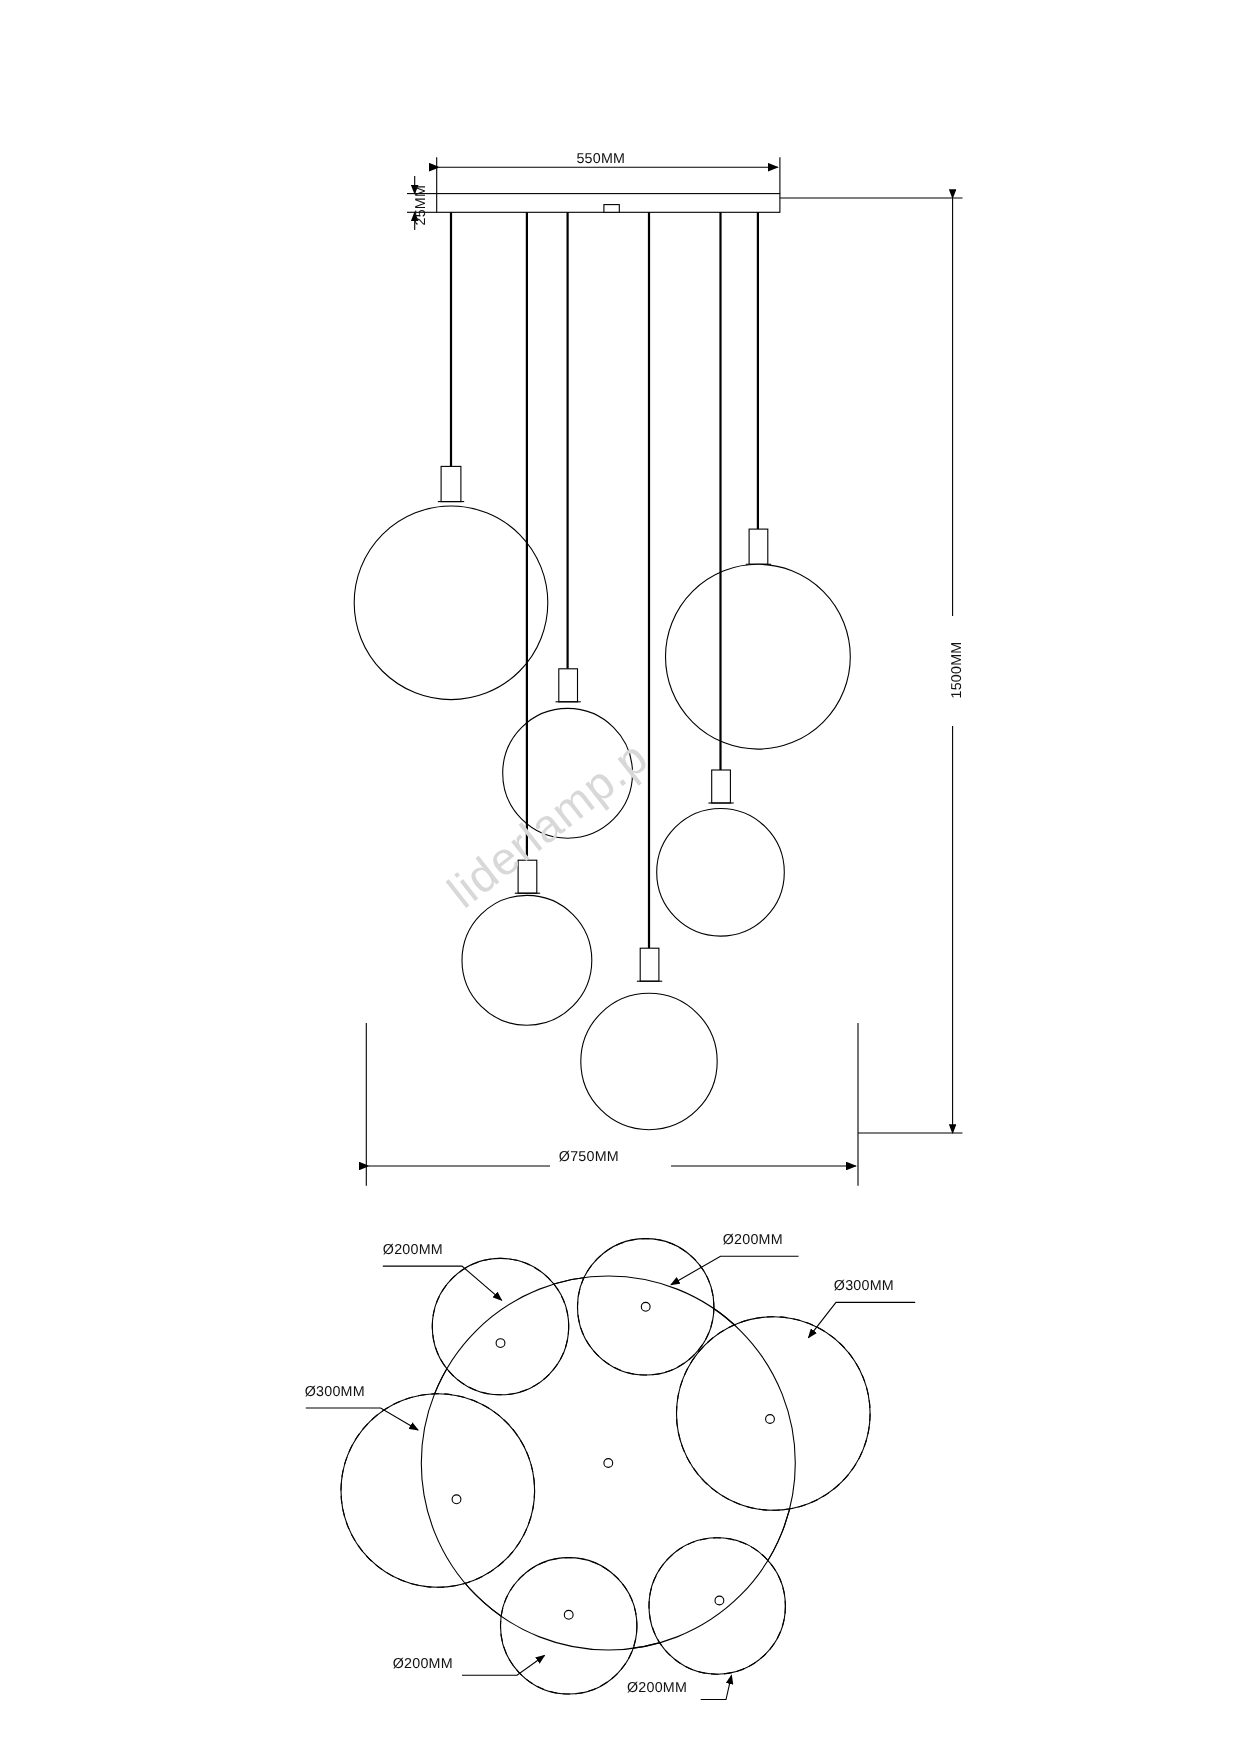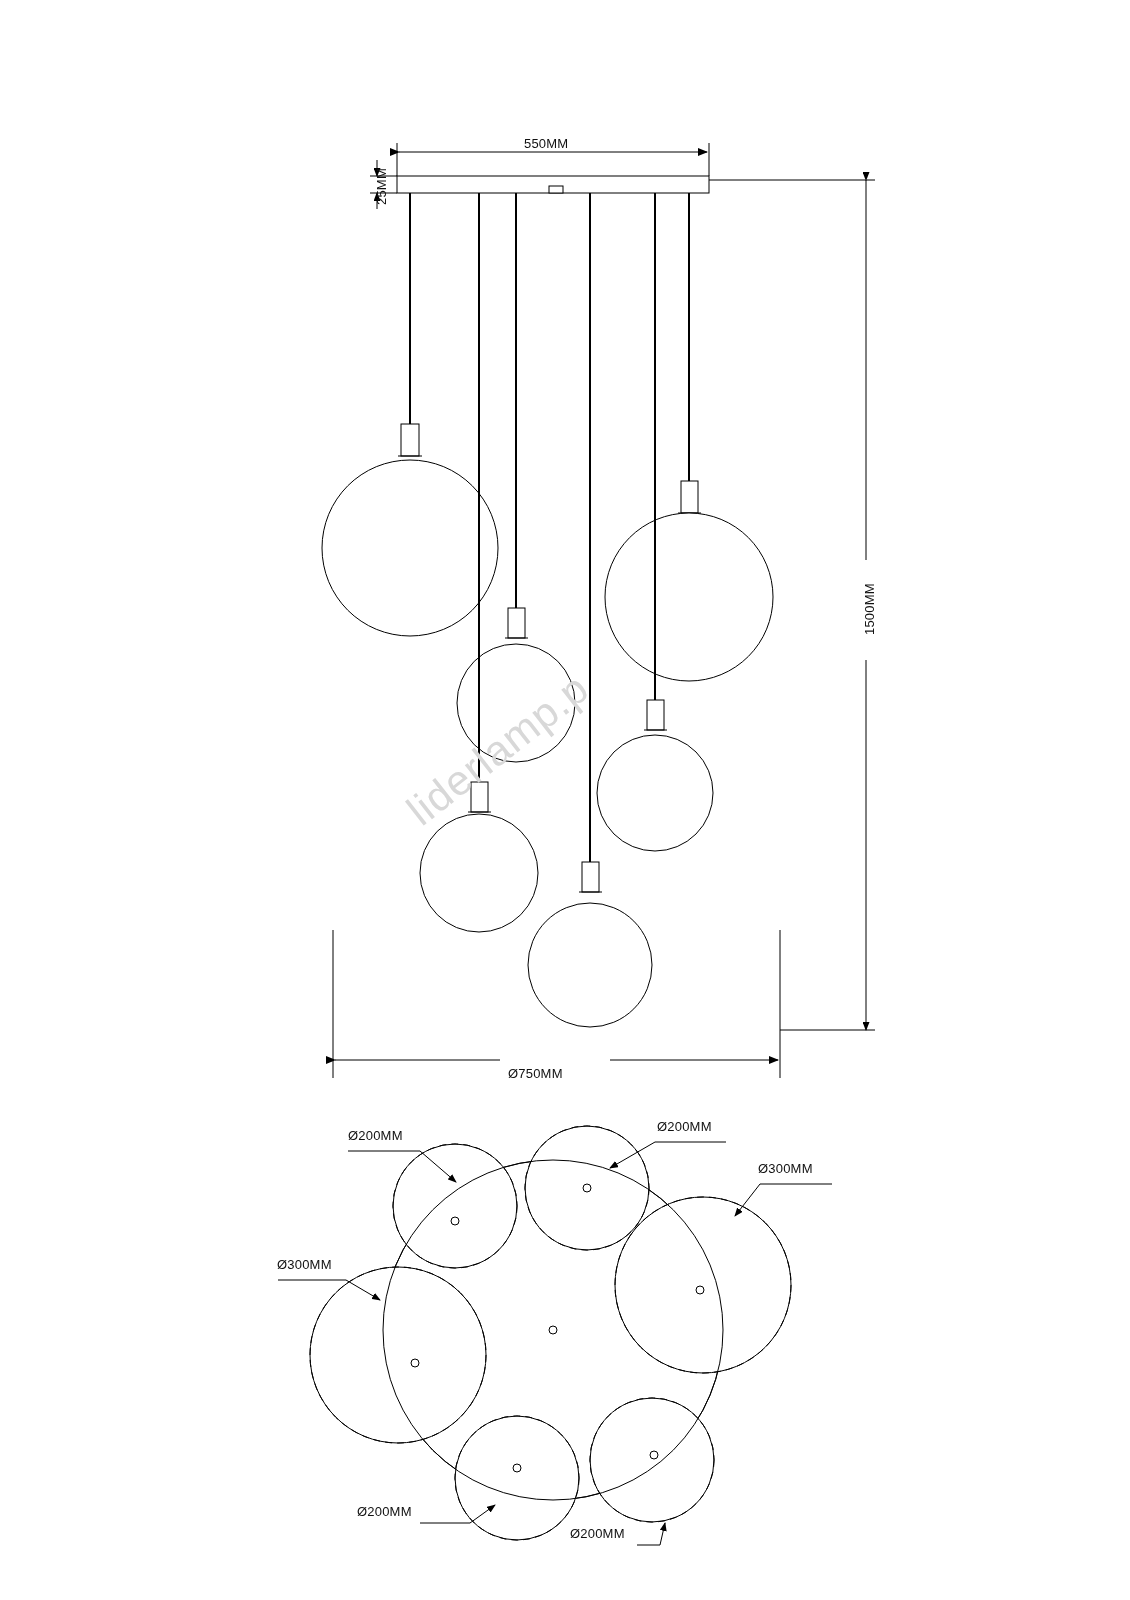--- a/index.html
+++ b/index.html
@@ -134,21 +134,21 @@
       </g>
     </g>
   </svg>
 
   <div class="lbl" style="left:524px; top:136px;">550MM</div>
 
   <div class="lbl rot" style="left:374px; top:205px; transform:rotate(-90deg);">25MM</div>
 
   <div class="lbl rot" style="left:862px; top:635px; transform:rotate(-90deg);">1500MM</div>
 
-  <div class="lbl" style="left:508px; top:1043px;margin-top:23px;">Ø750MM</div>
+  <div class="lbl" style="left:508px; top:1043px;">Ø750MM</div>
 
   <div class="lbl" style="left:348px; top:1128px;">Ø200MM</div>
 
   <div class="lbl" style="left:657px; top:1119px;">Ø200MM</div>
 
   <div class="lbl" style="left:758px; top:1161px;">Ø300MM</div>
 
   <div class="lbl" style="left:277px; top:1257px;">Ø300MM</div>
 
   <div class="lbl" style="left:357px; top:1504px;">Ø200MM</div>

